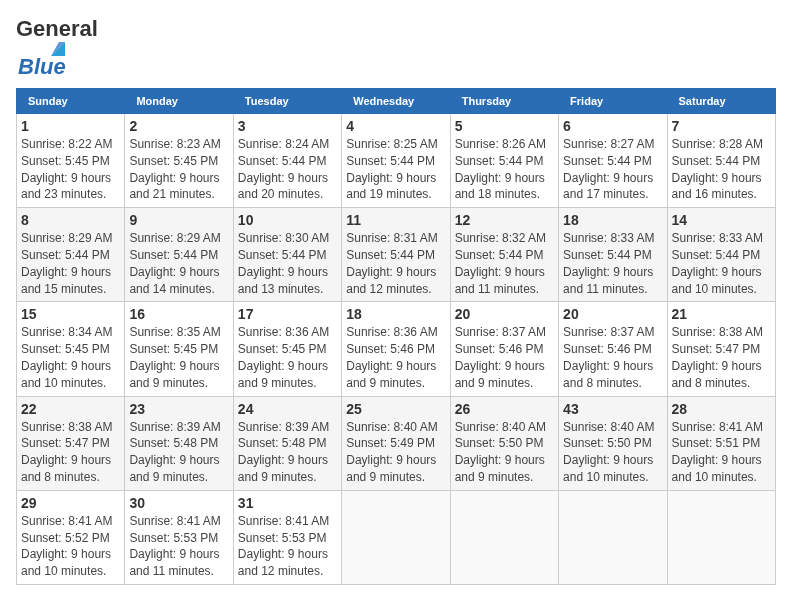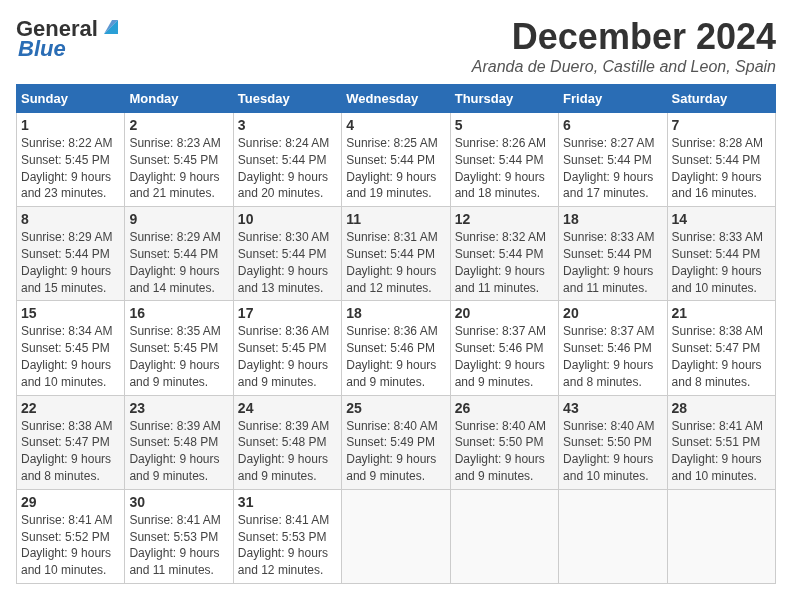--- a/index.html
+++ b/index.html
@@ -35,23 +35,23 @@
       font-style: italic;
     }
     .calendar {
       width: 100%;
       border-collapse: collapse;
       font-size: 11px;
     }
     .calendar th {
       background-color: #2a6db5;
       color: #fff;
-      padding: 6px 4px;
+      padding: 6px 11px;
       text-align: left;
-      font-size: 13px;
+      font-size: 11px;
       font-weight: bold;
       border: 1px solid #2a6db5;
     }
     .calendar td {
       vertical-align: top;
       padding: 4px 4px;
       border: 1px solid #ccc;
       width: 14.28%;
       min-height: 80px;
       color: #333;
@@ -73,32 +73,28 @@
     }
     .empty-cell {
       background: #f9f9f9 !important;
     }
   </style>
 </head>
 <body>
 
 <div class="header">
   <div class="logo">
-    <div style="display:flex;align-items:center;">
+    <div style="display:flex;align-items:center;flex-direction:column;">
       <span style="font-size:22px;font-weight:bold;color:#333;">General</span>
       <svg width="22" height="22" viewBox="0 0 22 22" style="margin-left:2px;margin-top:-4px;">
         <polygon points="4,18 18,4 18,18" fill="#2a9fd6"></polygon>
         <polygon points="4,18 12,4 18,4" fill="#1a6bbf" opacity="0.7"></polygon>
       </svg>
     </div>
     <div style="font-size:22px;font-weight:bold;color:#2a6db5;margin-top:-6px;margin-left:2px;font-style:italic;">Blue</div>
-  </div>
-  <div class="title-block">
-    <div class="month-title">December 2024</div>
-    <div class="location-title">Aranda de Duero, Castille and Leon, Spain</div>
   </div>
 </div>
 
 <table class="calendar">
   <thead>
     <tr id="weekday-header">
     <th>Sunday</th>
         <th>Monday</th>
         <th>Tuesday</th>
         <th>Wednesday</th>

